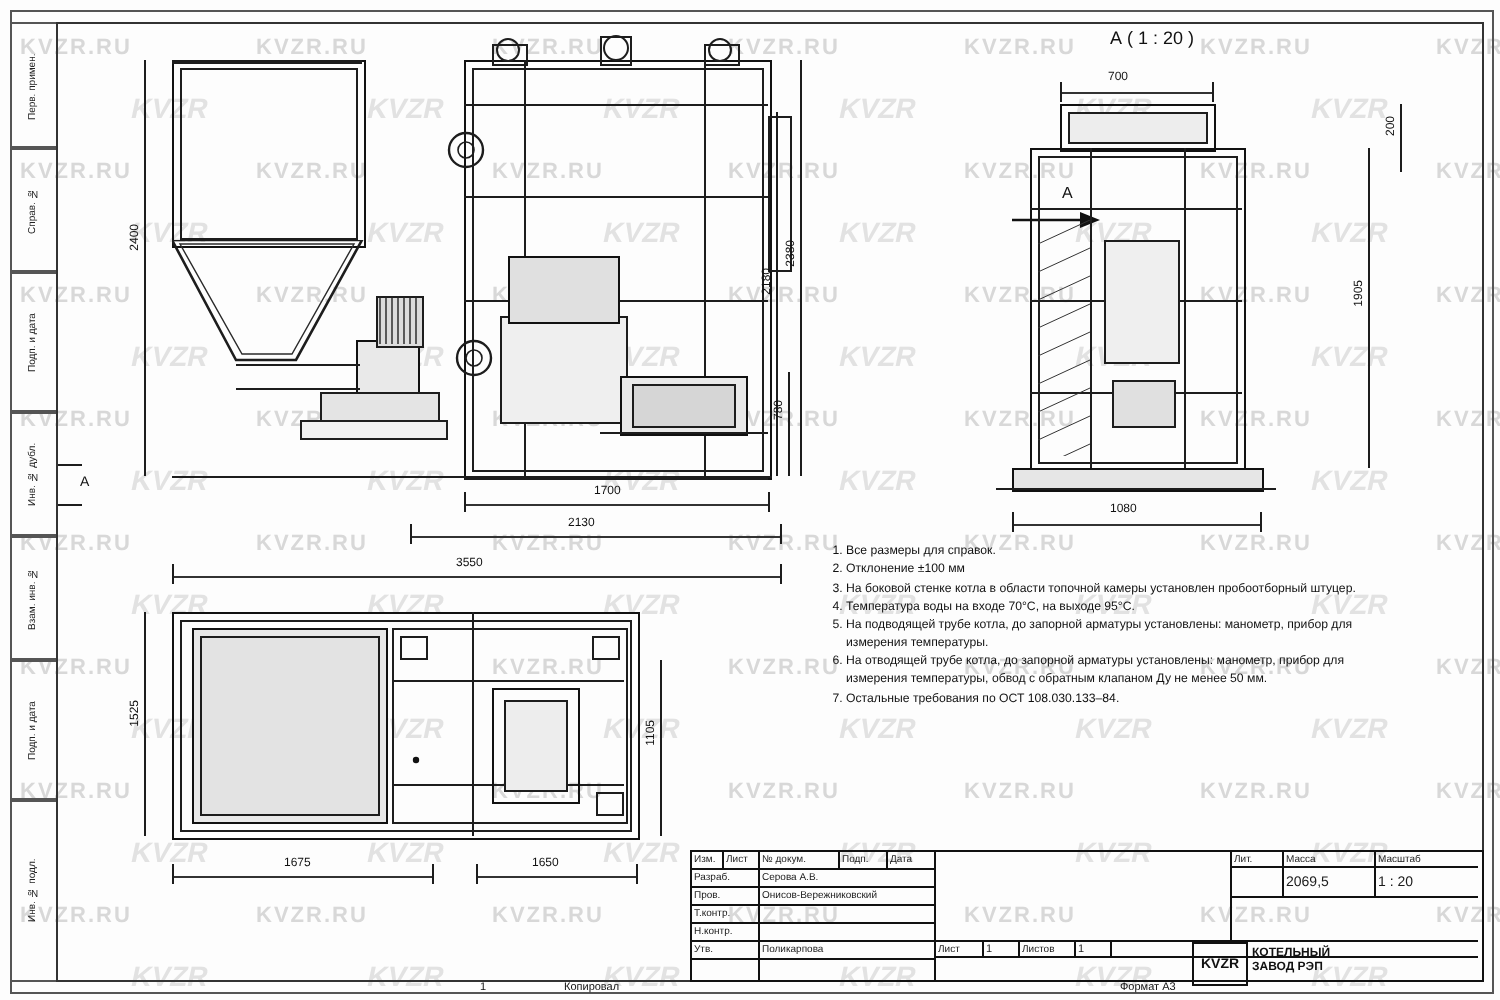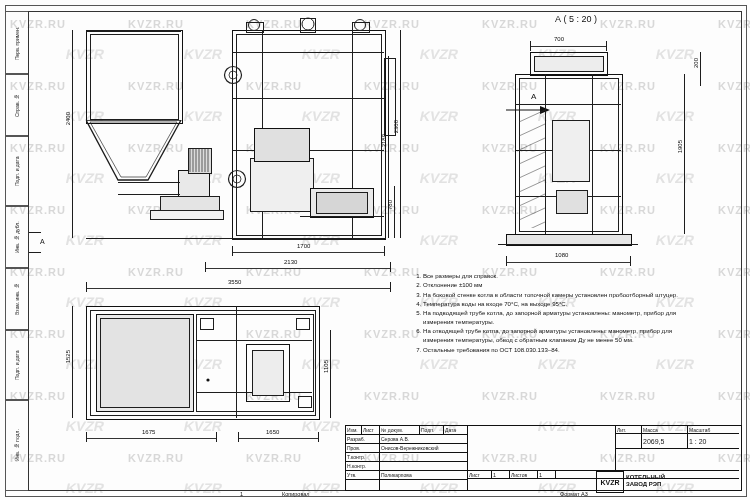--- a/index.html
+++ b/index.html
@@ -289,21 +289,21 @@
 
     <div class="ln v" style="left:232px;top:246px;height:10px;"></div>
     <div class="ln v" style="left:384px;top:246px;height:10px;"></div>
     <div class="ln v" style="left:205px;top:262px;height:10px;"></div>
     <div class="ln v" style="left:390px;top:262px;height:10px;"></div>
     <div class="ln v" style="left:86px;top:282px;height:10px;"></div>
     <div class="ln v" style="left:390px;top:282px;height:10px;"></div>
   </div>
 
   <div id="section-view">
-    <div class="seclabel" style="left:555px;top:14px;">А ( 5 : 20 )</div>
+    <div class="seclabel" style="left:555px;top:14px;">А ( 1 : 20 )</div>
 
     <div class="seclabel" style="left:531px;top:92px;font-size:8px;">А</div>
     <svg style="position:absolute;left:506px;top:104px;" width="44" height="12">
       <line x1="0" y1="6" x2="34" y2="6" stroke="#111" stroke-width="1.2"></line>
       <polygon points="34,2 44,6 34,10" fill="#111"></polygon>
     </svg>
 
     <div class="ln h dim" style="left:530px;top:46px;width:76px;"></div>
     <div class="dtxt" style="left:554px;top:36px;">700</div>
     <div class="ln v" style="left:530px;top:41px;height:10px;"></div>

